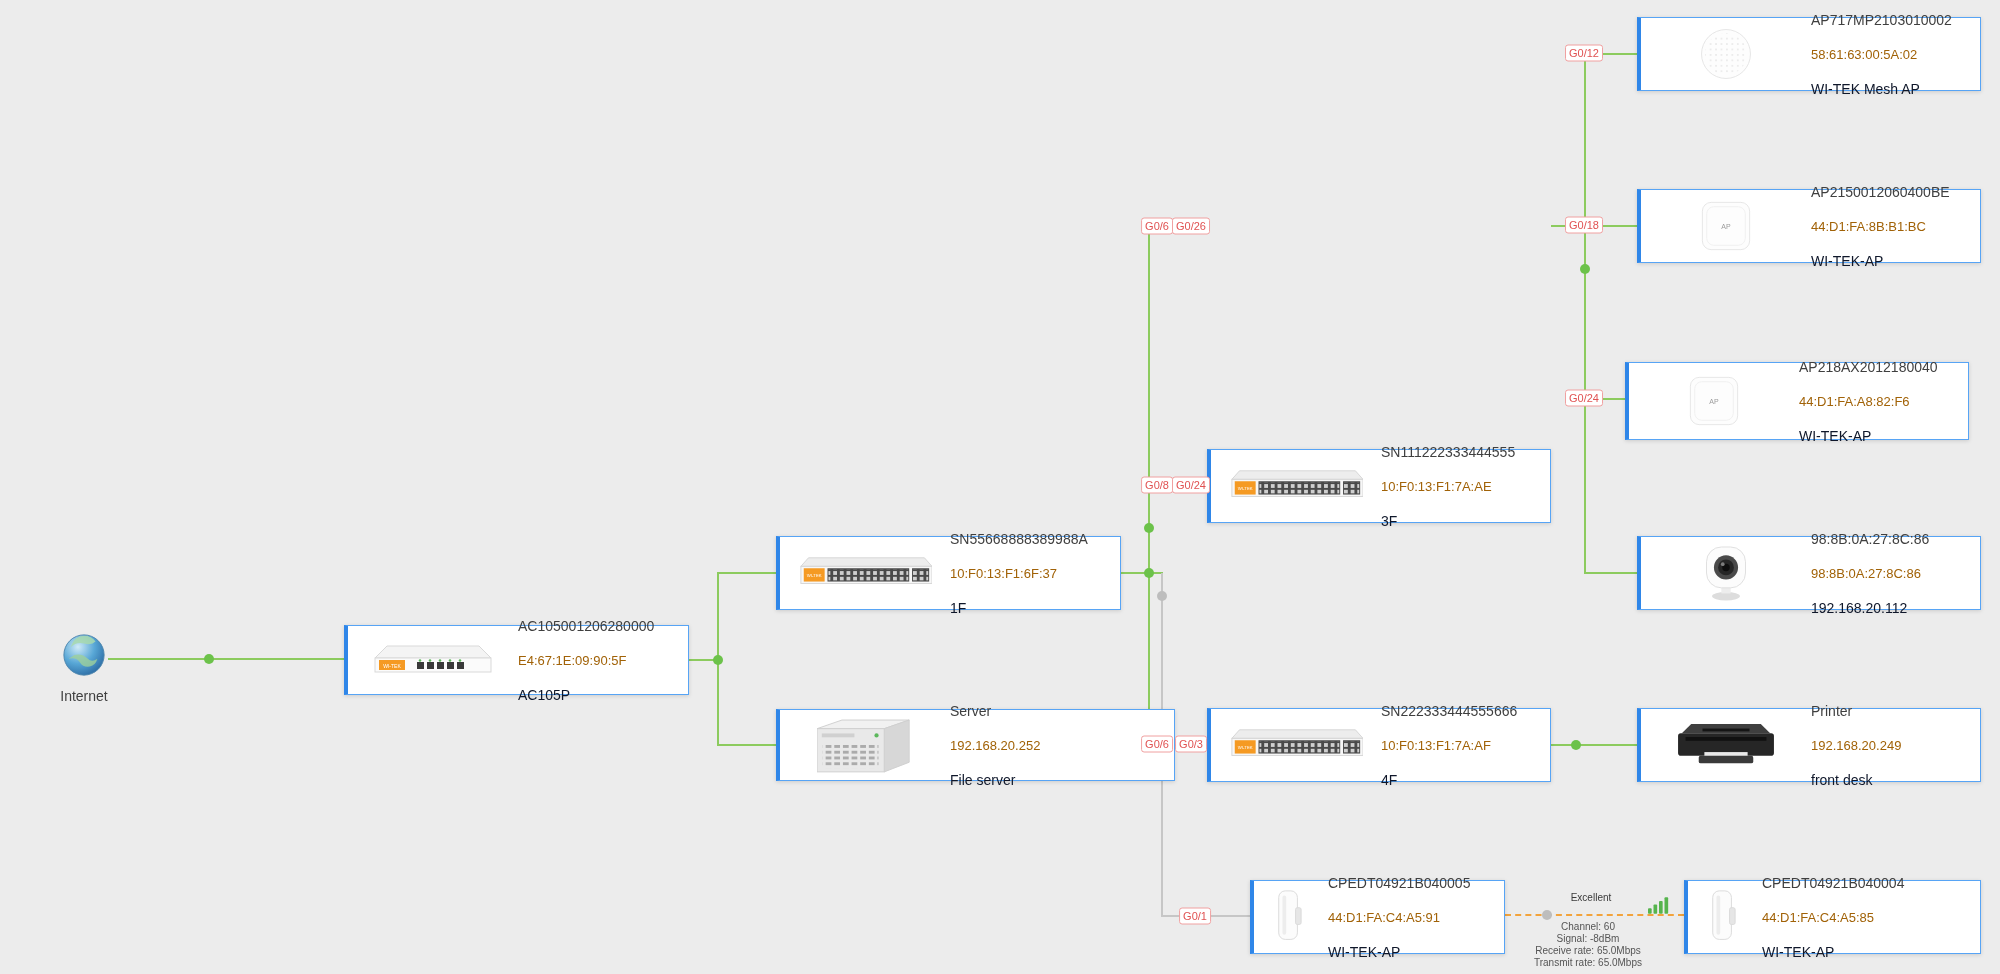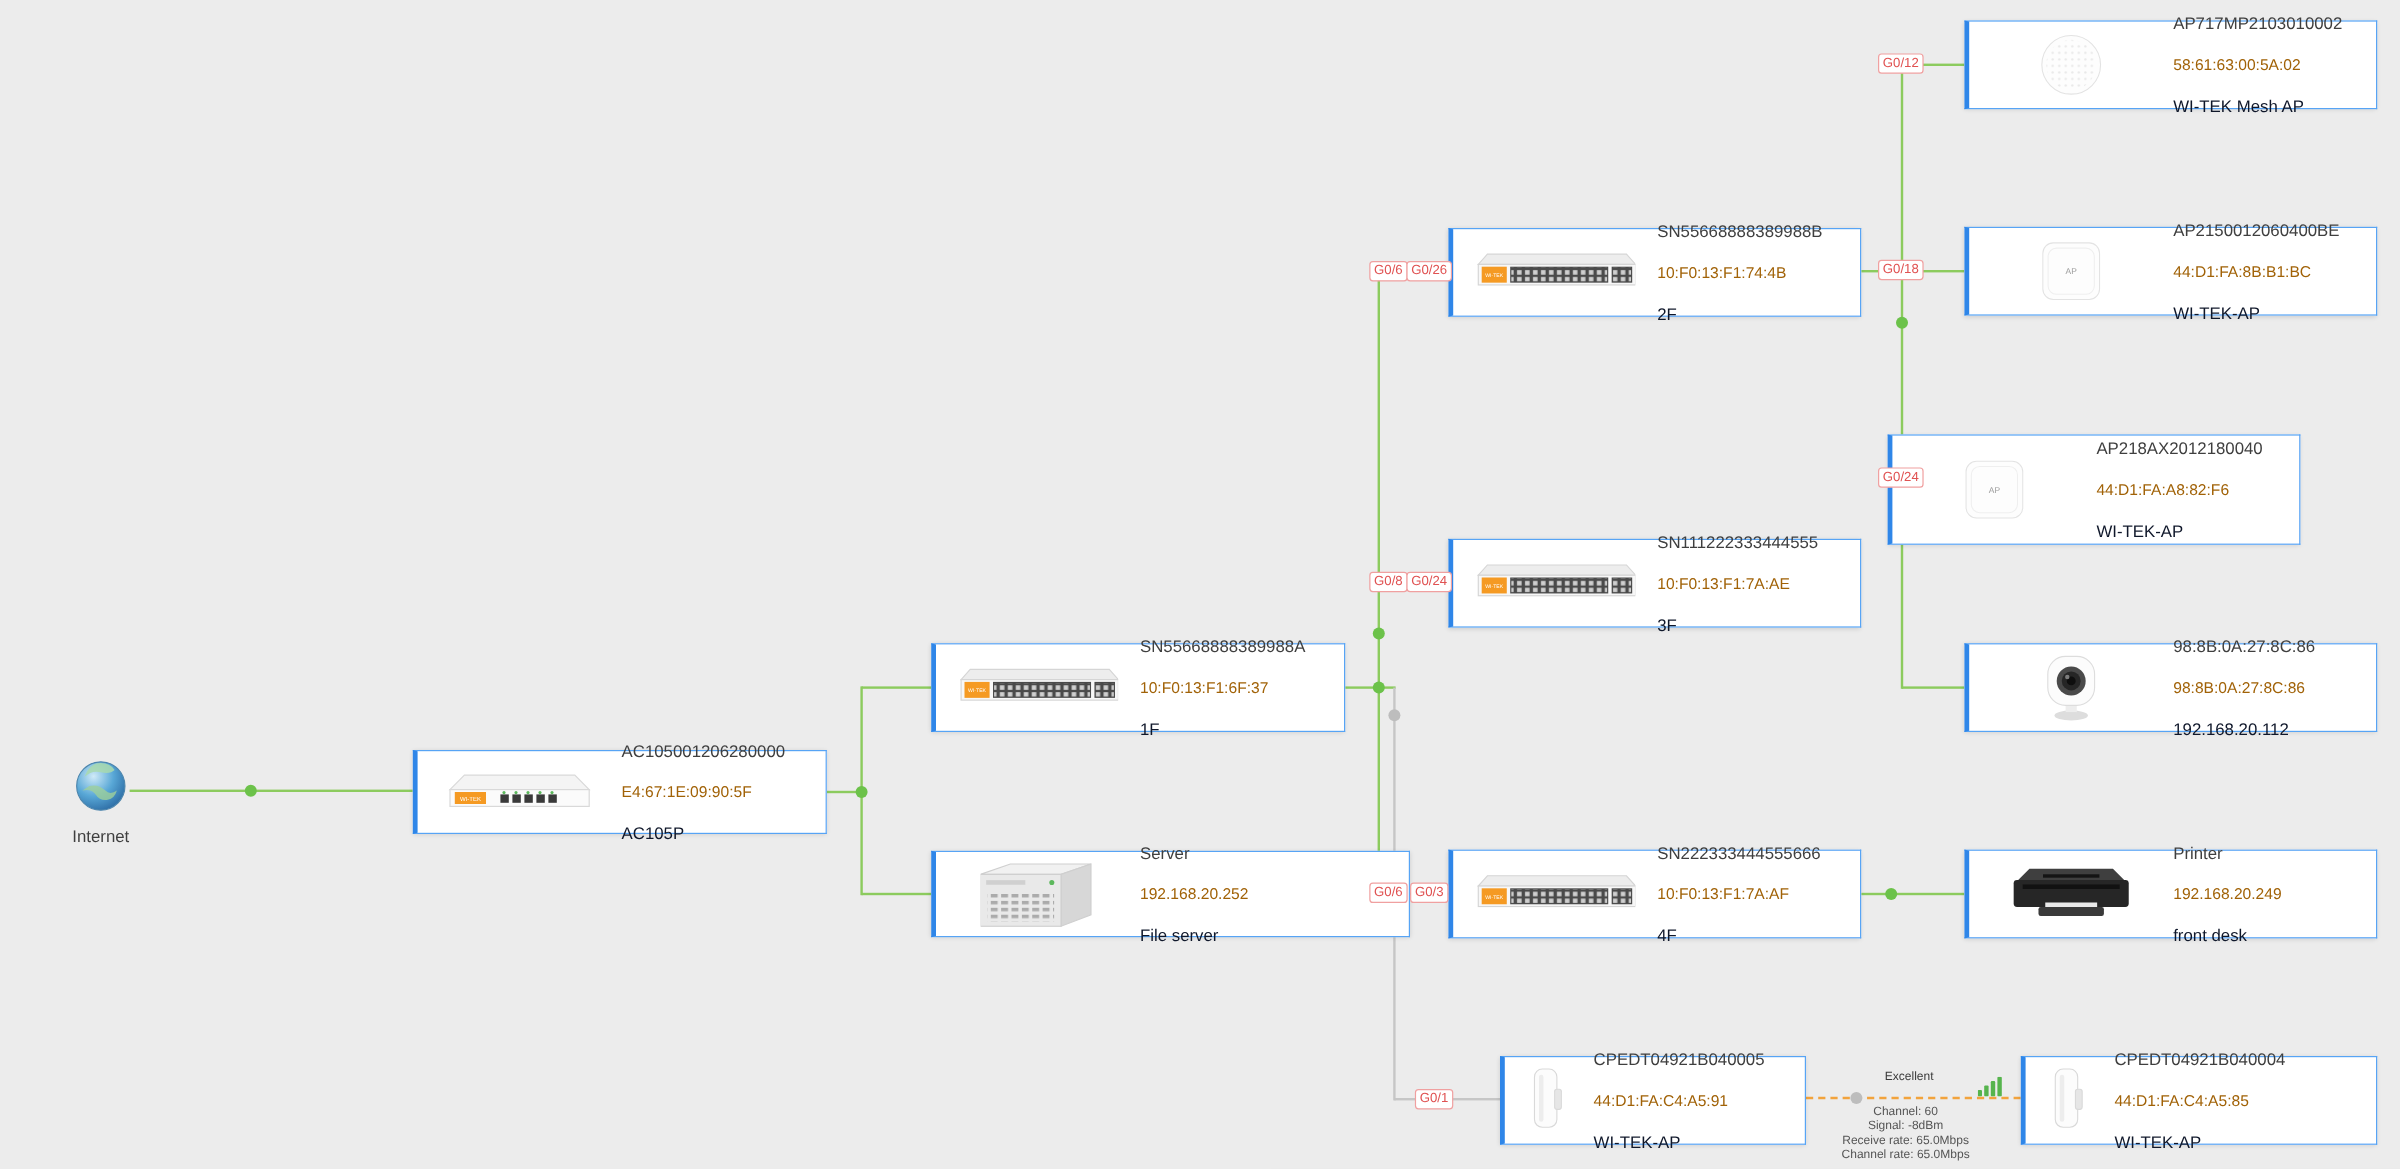--- a/index.html
+++ b/index.html
@@ -241,32 +241,20 @@
           <use href="#sym-server"></use>
         </svg>
       </div>
     <div class="txt">
       <div class="t1">Server</div>
       <div class="t2">192.168.20.252</div>
       <div class="t3">File server</div>
     </div>
   </div>
 
-  <div class="card" style="left:1207px;top:190px;width:344px;height:74px">
-    <div class="dev">
-        <svg width="133" height="40">
-          <use href="#sym-switch"></use>
-        </svg>
-      </div>
-    <div class="txt">
-      <div class="t1">SN55668888389988B</div>
-      <div class="t2">10:F0:13:F1:74:4B</div>
-      <div class="t3">2F</div>
-    </div>
-  </div>
 
   <div class="card" style="left:1207px;top:449px;width:344px;height:74px">
     <div class="dev">
         <svg width="133" height="40">
           <use href="#sym-switch"></use>
         </svg>
       </div>
     <div class="txt">
       <div class="t1">SN111222333444555</div>
       <div class="t2">10:F0:13:F1:7A:AE</div>
@@ -306,21 +294,21 @@
           <use href="#sym-ap"></use>
         </svg>
       </div>
     <div class="txt">
       <div class="t1">AP2150012060400BE</div>
       <div class="t2">44:D1:FA:8B:B1:BC</div>
       <div class="t3">WI-TEK-AP</div>
     </div>
   </div>
 
-  <div class="card" style="left:1573px;top:362px;width:344px;height:92px">
+  <div class="card" style="left:1625px;top:362px;width:344px;height:78px">
     <div class="dev">
         <svg width="56" height="56">
           <use href="#sym-ap"></use>
         </svg>
       </div>
     <div class="txt">
       <div class="t1">AP218AX2012180040</div>
       <div class="t2">44:D1:FA:A8:82:F6</div>
       <div class="t3">WI-TEK-AP</div>
     </div>
@@ -381,16 +369,16 @@
   <div class="wifi-quality">Excellent</div>
   <span class="wifi-icon">
     <svg width="22" height="17">
         <use href="#sym-signal"></use>
       </svg>
   </span>
   <div class="wifi-details">
     <div>Channel: 60</div>
     <div>Signal: -8dBm</div>
     <div>Receive rate: 65.0Mbps</div>
-    <div>Channel rate: 65.0Mbps</div>
+    <div>Transmit rate: 65.0Mbps</div>
   </div>
 
 </div>
 
 </body></html>

